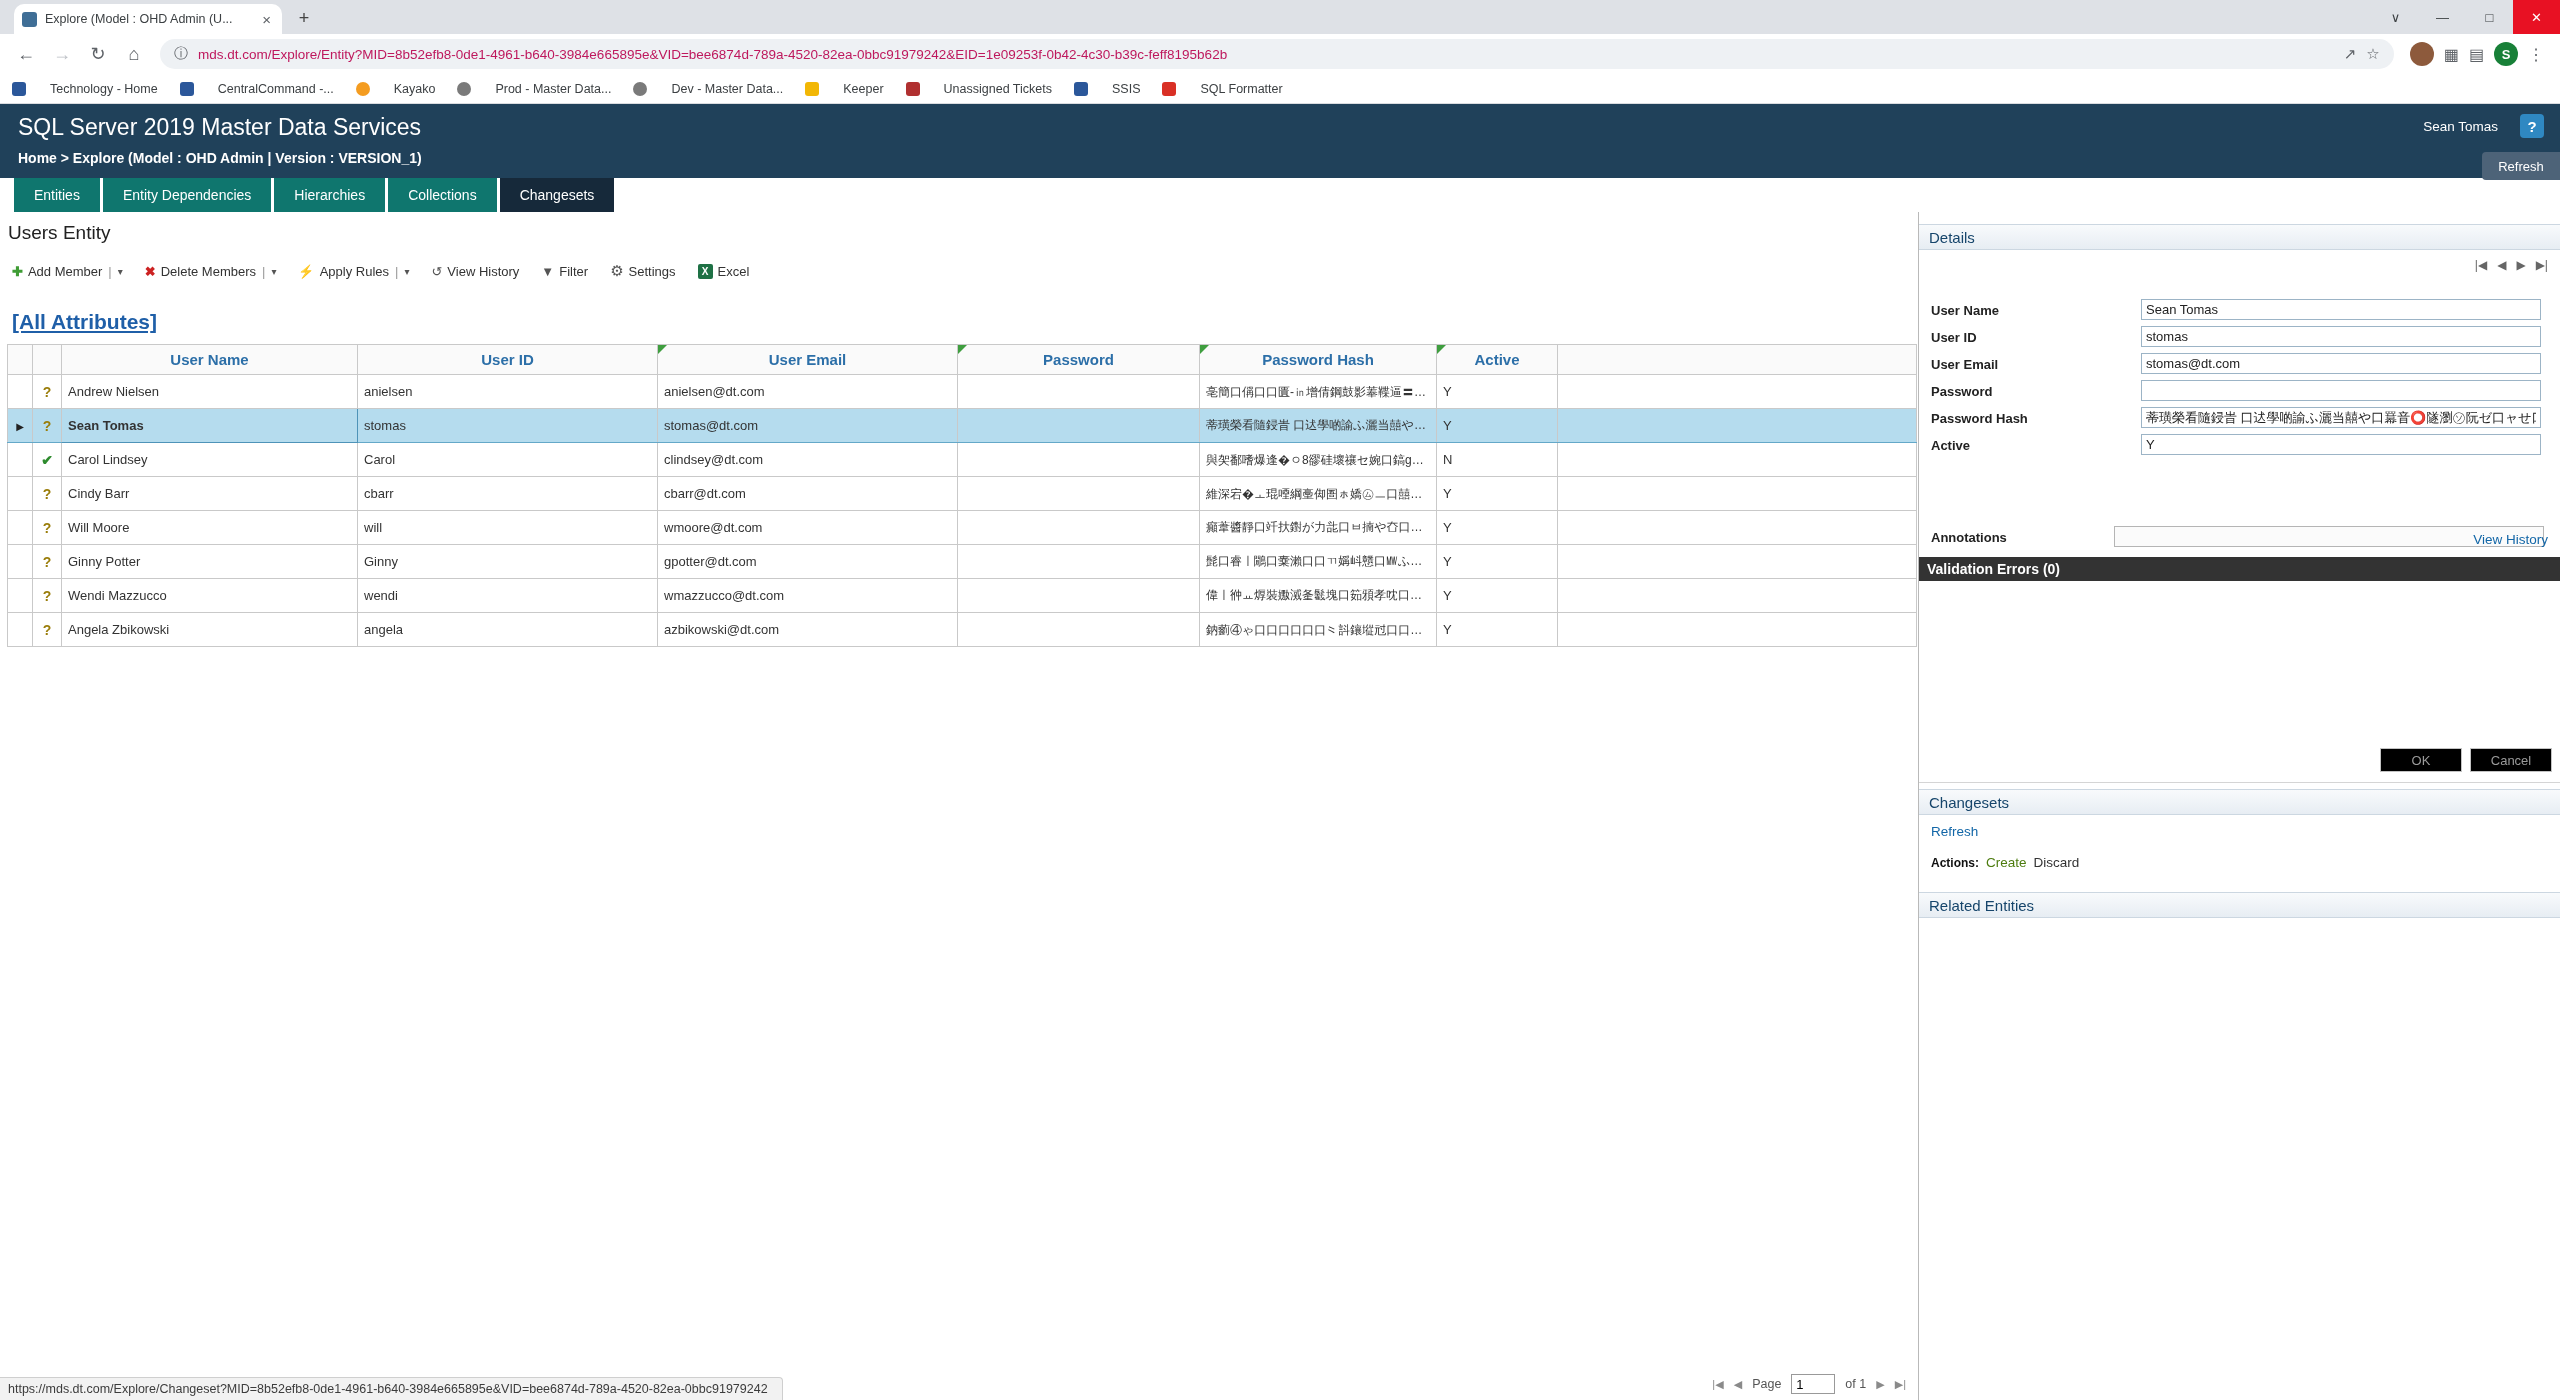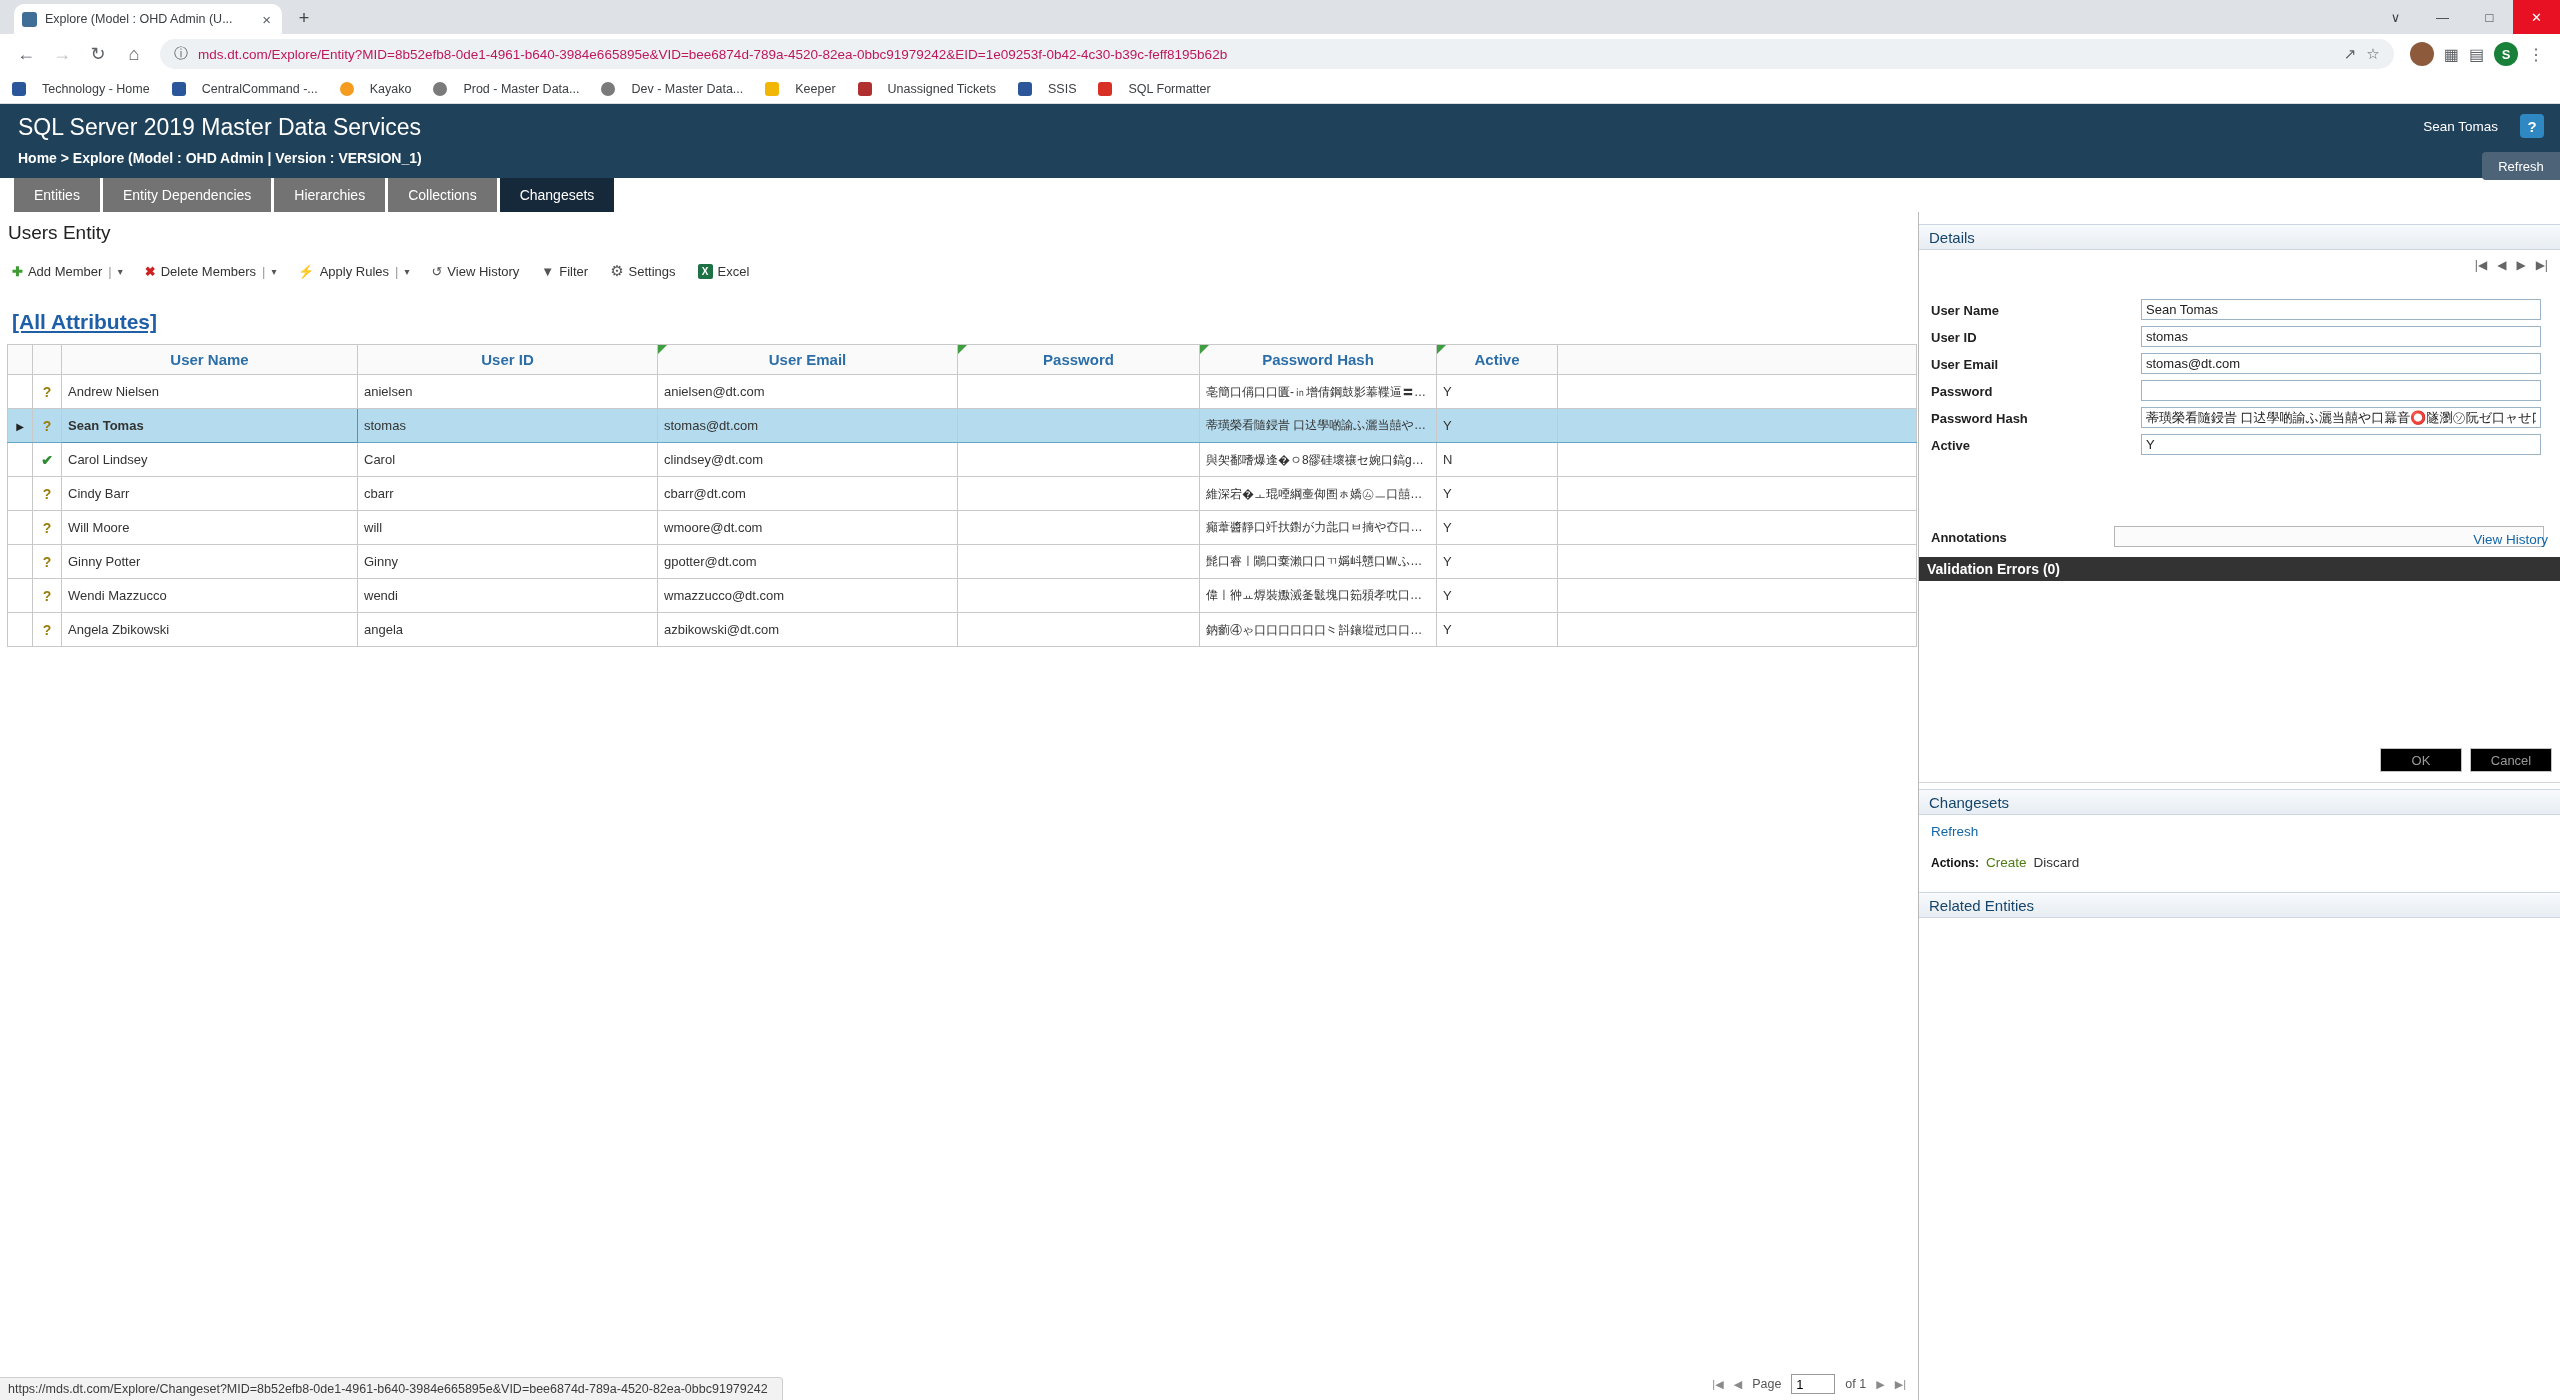--- a/index.html
+++ b/index.html
@@ -24,42 +24,42 @@
   .url-info { color:#5f6368; font-size:14px; }
   .url-text { flex:1; font-size:13.5px; color:#be185d; white-space:nowrap; overflow:hidden; }
   .pill-ic { color:#5f6368; font-size:15px; }
   .tb-right { display:flex; align-items:center; gap:10px; padding:0 6px; }
   .circle-ic { width:24px; height:24px; border-radius:50%; }
   .ext-avatar { background:#8d5a3c; }
   .profile-circle { background:#188038; color:#fff; font-size:13px; font-weight:bold; display:flex; align-items:center; justify-content:center; }
   .mono-ic { color:#5f6368; font-size:16px; }
 
   .bookmarks-bar { height:30px; background:#fff; border-bottom:1px solid #dadce0; display:flex; align-items:center; padding:0 12px; gap:22px; }
-  .bm { display:flex; align-items:center; gap:16px; font-size:12.5px; color:#3c4043; white-space:nowrap; }
+  .bm { display:flex; align-items:center; gap:24px; font-size:12.5px; color:#3c4043; white-space:nowrap; }
   .bm-icon { width:14px; height:14px; border-radius:3px; flex:none; }
   .bm:nth-of-type(1) .bm-icon { background:#2b579a; }
   .bm:nth-of-type(2) .bm-icon { background:#2b579a; }
   .bm:nth-of-type(3) .bm-icon { background:#f49c20; border-radius:50%; }
   .bm:nth-of-type(4) .bm-icon { background:#7a7a7a; border-radius:50%; }
   .bm:nth-of-type(5) .bm-icon { background:#7a7a7a; border-radius:50%; }
   .bm:nth-of-type(6) .bm-icon { background:#f2b705; }
   .bm:nth-of-type(7) .bm-icon { background:#b03030; }
   .bm:nth-of-type(8) .bm-icon { background:#2b579a; }
   .bm:nth-of-type(9) .bm-icon { background:#d93025; }
 
   
   .mds-header { height:74px; background:#20415a; color:#fff; position:relative; }
   .mds-title { position:absolute; left:18px; top:10px; font-size:23px; font-weight:400; }
   .mds-breadcrumb { position:absolute; left:18px; top:46px; font-size:14px; font-weight:bold; }
   .mds-user { position:absolute; right:62px; top:15px; font-size:13.5px; }
   .help-icon { position:absolute; right:16px; top:10px; width:24px; height:24px; border-radius:4px; background:#2f88c2; color:#fff; font-weight:bold; font-size:15px; display:flex; align-items:center; justify-content:center; }
   .feedback-tab { position:absolute; top:152px; right:0; width:78px; height:28px; background:#4d6378; color:#fff; font-size:13px; display:flex; align-items:center; justify-content:center; border-radius:4px 0 0 4px; z-index:5; }
 
   .mds-tabs { height:34px; background:#fff; display:flex; padding-left:14px; gap:3px; }
-  .mtab { background:#737373; color:#fff; font-size:14px; padding:0 20px; display:flex; align-items:center; }
+  .mtab { background:#0f766e; color:#fff; font-size:14px; padding:0 20px; display:flex; align-items:center; }
   .mtab.active { background:#16293a; }
 
   
   .content { display:flex; height:1188px; }
   .grid-area { width:1918px; position:relative; background:#fff; }
   .entity-title { padding:10px 0 0 8px; font-size:19px; color:#222; }
 
   .gtoolbar { display:flex; align-items:center; gap:22px; margin:12px 0 0 12px; height:30px; font-size:13px; color:#333; }
   .tb-btn { display:flex; align-items:center; gap:5px; cursor:pointer; }
   .ic { font-size:13px; }

